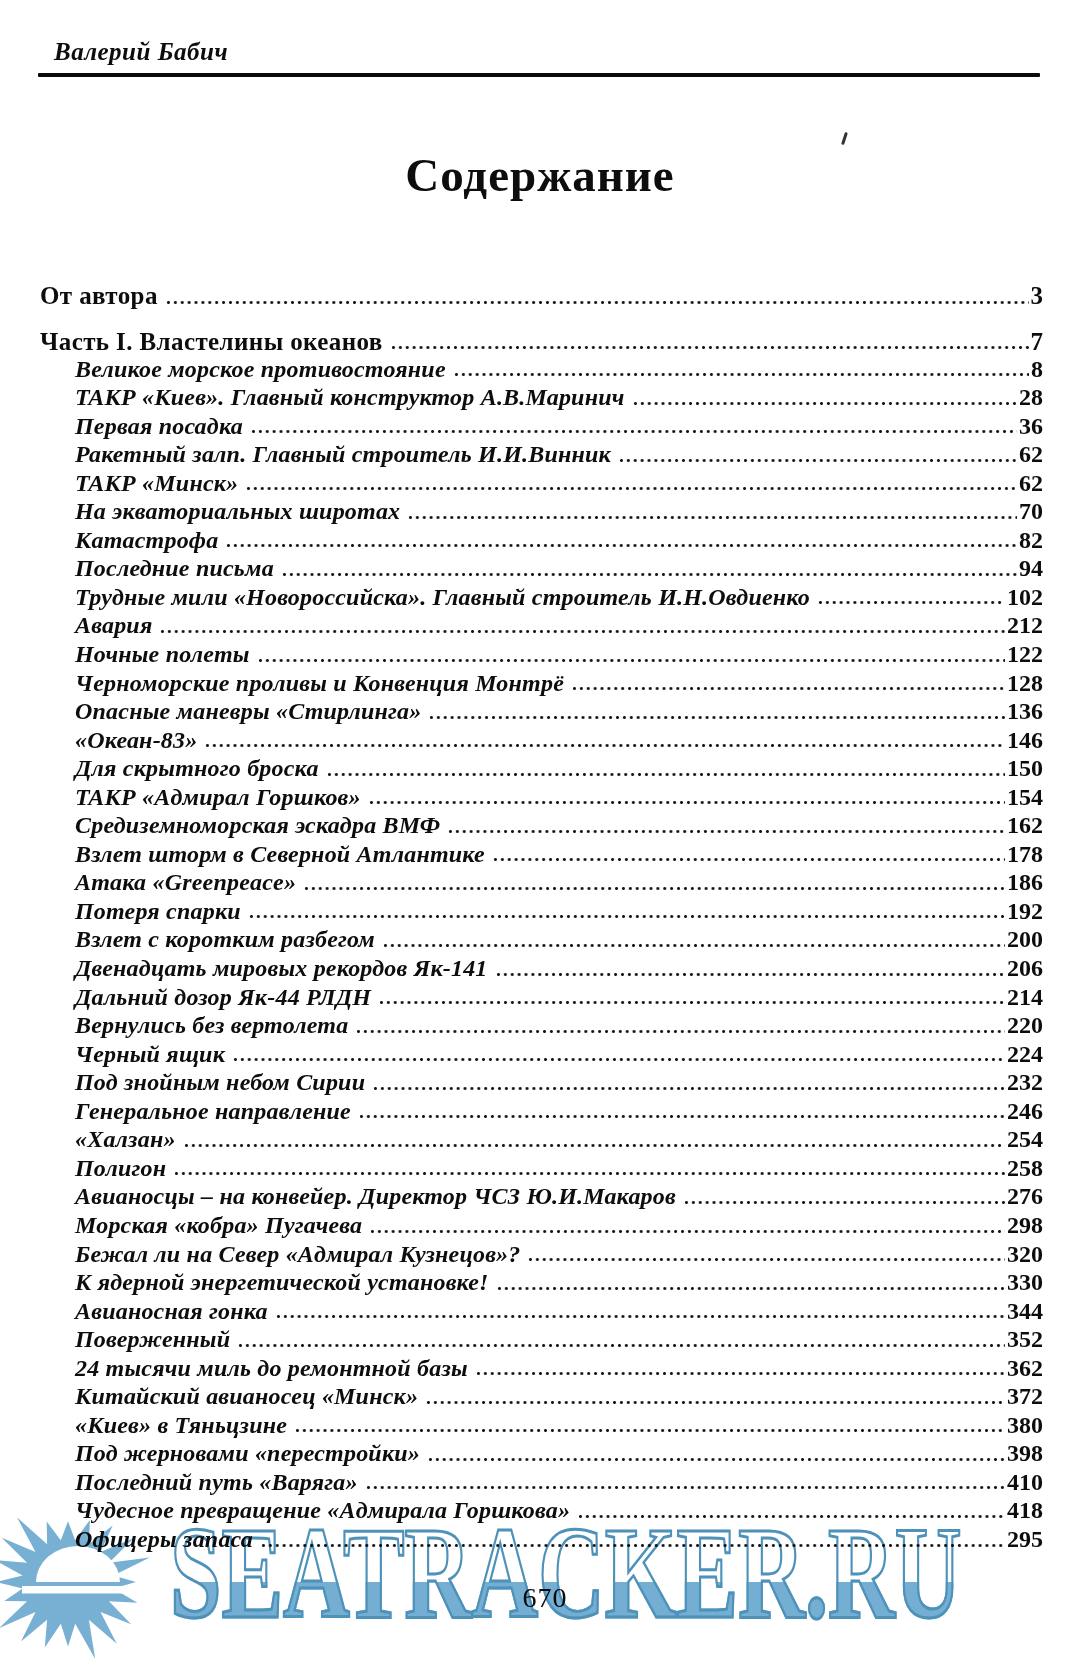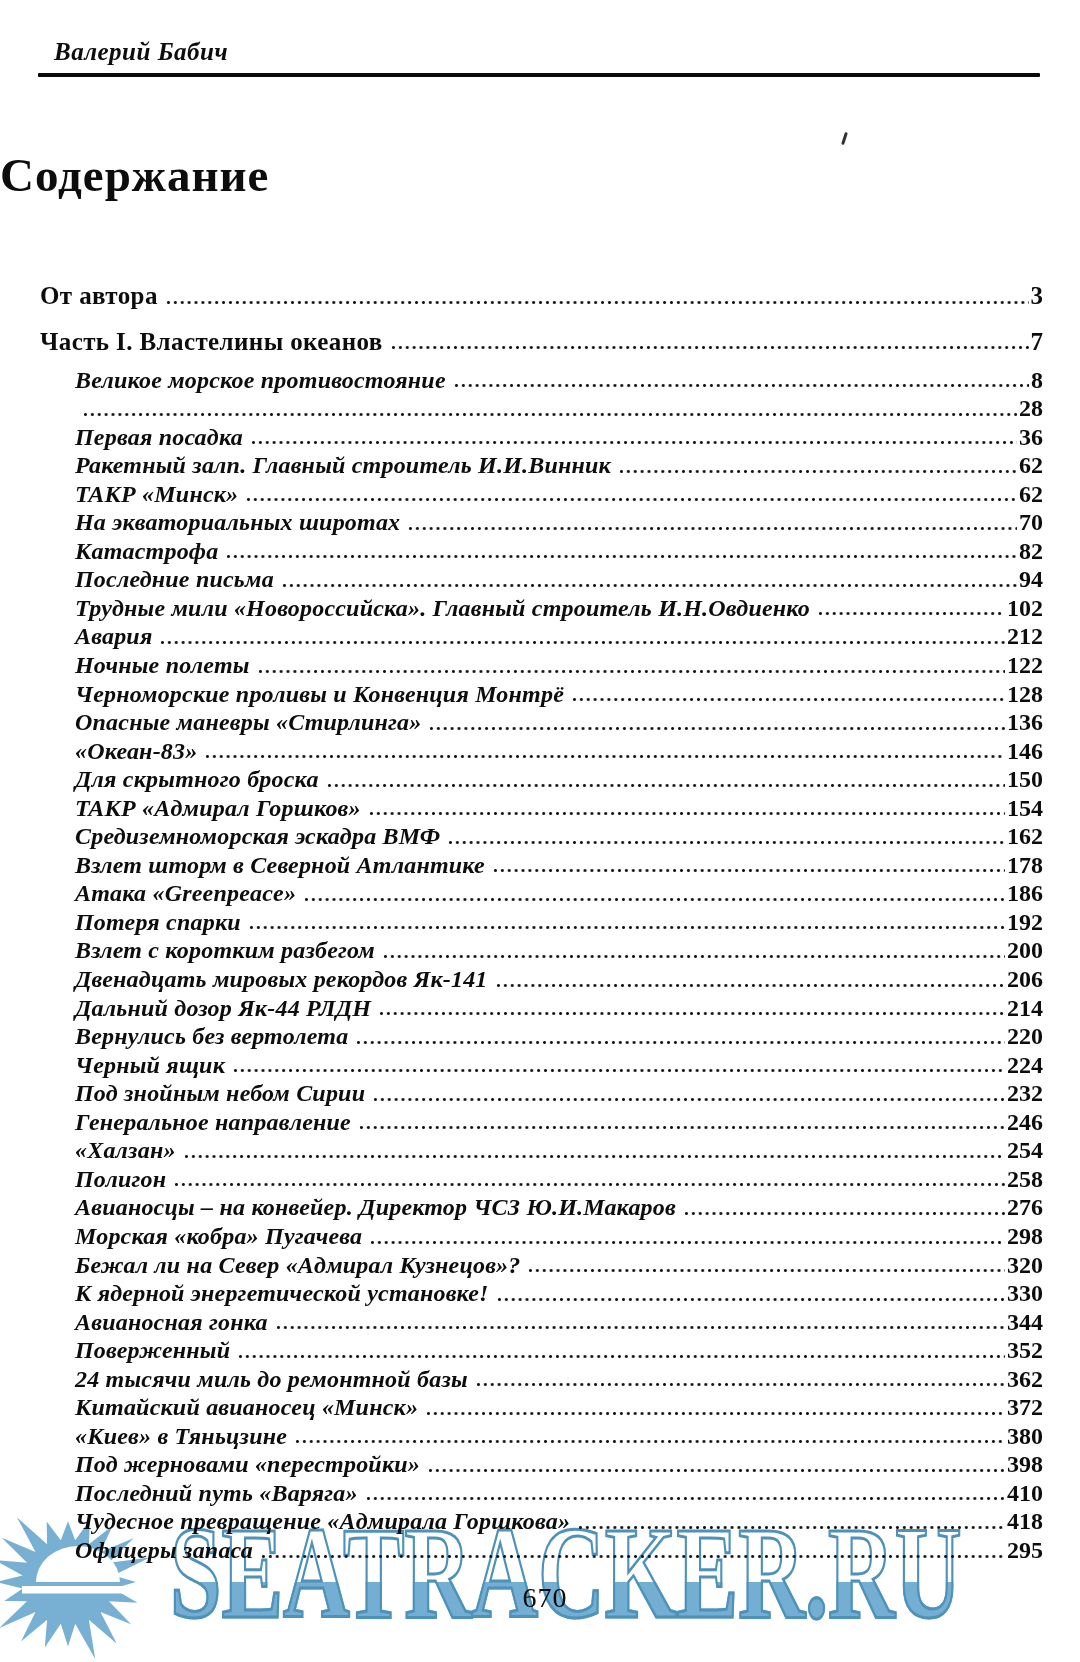--- a/index.html
+++ b/index.html
@@ -16,21 +16,21 @@
     font-size:25px;font-weight:700;font-style:italic;letter-spacing:.5px;margin-left:12px;
   }
   .rule{
     position:absolute;left:38px;right:40px;top:73px;height:4px;
     background:#0a0a0a;border-radius:1px;
   }
 
   
   .title{
     position:absolute;left:0;right:0;top:148px;margin:0;
-    text-align:left;font-size:47px;font-weight:700;letter-spacing:1px;
+    text-align:center;font-size:47px;font-weight:700;letter-spacing:1px;
   }
   .scan-tick{
     position:absolute;left:843px;top:132px;width:3px;height:13px;
     background:#333;transform:rotate(18deg);border-radius:2px;
   }
 
   
   .toc{
     position:absolute;left:40px;top:282px;width:1003px;
     font-size:24px;
@@ -39,21 +39,21 @@
     display:flex;align-items:stretch;
     height:28.56px;line-height:28.56px;white-space:nowrap;
   }
   .toc-label{
     font-style:italic;font-weight:700;flex:0 0 auto;letter-spacing:.2px;
   }
   .toc-row.indent{padding-left:35px;justify-content:flex-end;}
   .toc-row.front,.toc-row.part{font-size:25px;}
   .toc-row.front .toc-label,.toc-row.part .toc-label{font-style:normal;letter-spacing:.4px;}
   .toc-row.front{margin-bottom:19px;}
-  .toc-row.part{height:24px;line-height:24px;margin-bottom:12px;}
+  .toc-row.part{height:24px;line-height:24px;margin-bottom:1px;}
   .toc-leader{
     flex:1 1 auto;margin:0 2px 0 5px;
     background-image:radial-gradient(circle,#141414 1.3px,rgba(0,0,0,0) 1.55px);
     background-size:6.9px 5px;background-repeat:repeat-x;
     background-position:left 2px bottom 6px;
   }
   .toc-row.part .toc-leader{background-position:left 2px bottom 4px;}
   .toc-page{
     flex:0 0 auto;font-style:normal;font-weight:700;text-align:right;
   }
@@ -102,20 +102,21 @@
     <span class="toc-label">Часть I. Властелины океанов</span>
     <span class="toc-leader"></span>
     <span class="toc-page">7</span>
   </div>
       <div class="toc-row chapter indent">
     <span class="toc-label">Великое морское противостояние</span>
     <span class="toc-leader"></span>
     <span class="toc-page">8</span>
   </div>
       <div class="toc-row chapter indent">
+    <span class="toc-label">ТАКР «Киев». Главный конструктор А.В.Маринич</span>
     <span class="toc-leader"></span>
     <span class="toc-page">28</span>
   </div>
       <div class="toc-row chapter indent">
     <span class="toc-label">Первая посадка</span>
     <span class="toc-leader"></span>
     <span class="toc-page">36</span>
   </div>
       <div class="toc-row chapter indent">
     <span class="toc-label">Ракетный залп. Главный строитель И.И.Винник</span>

